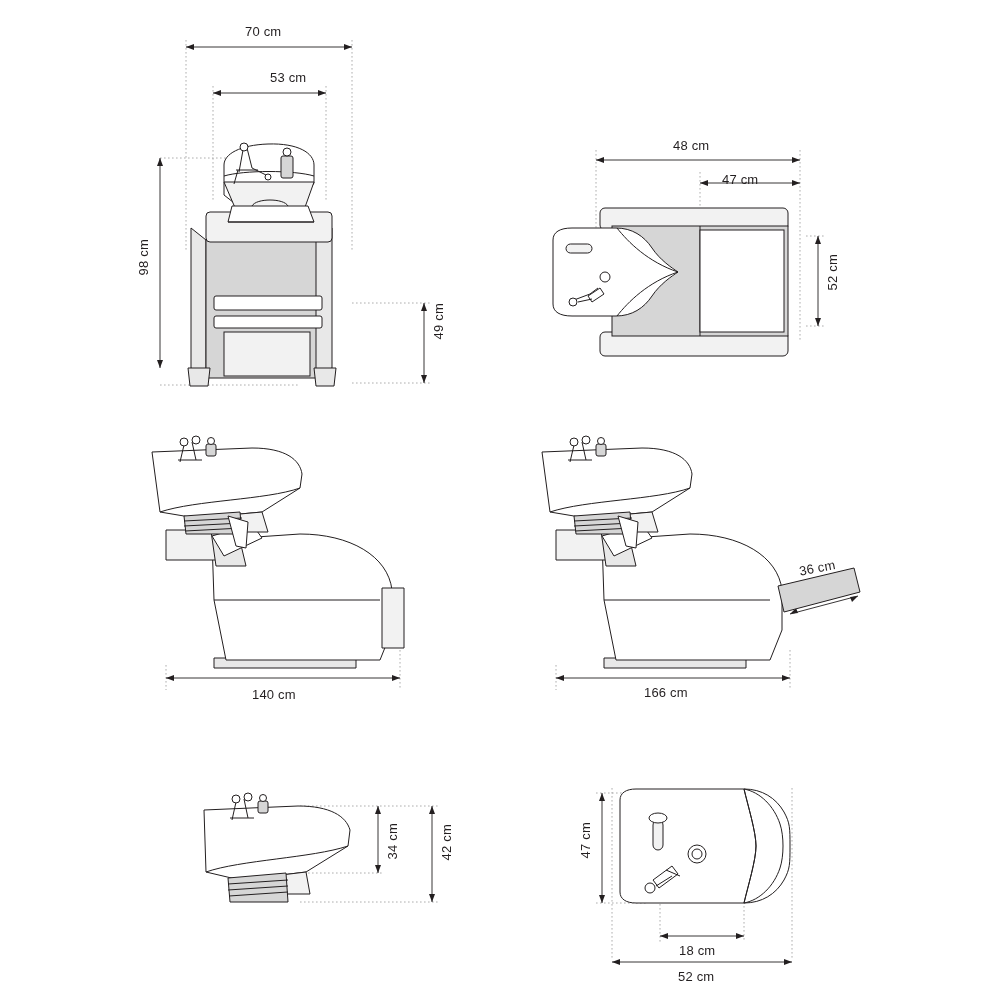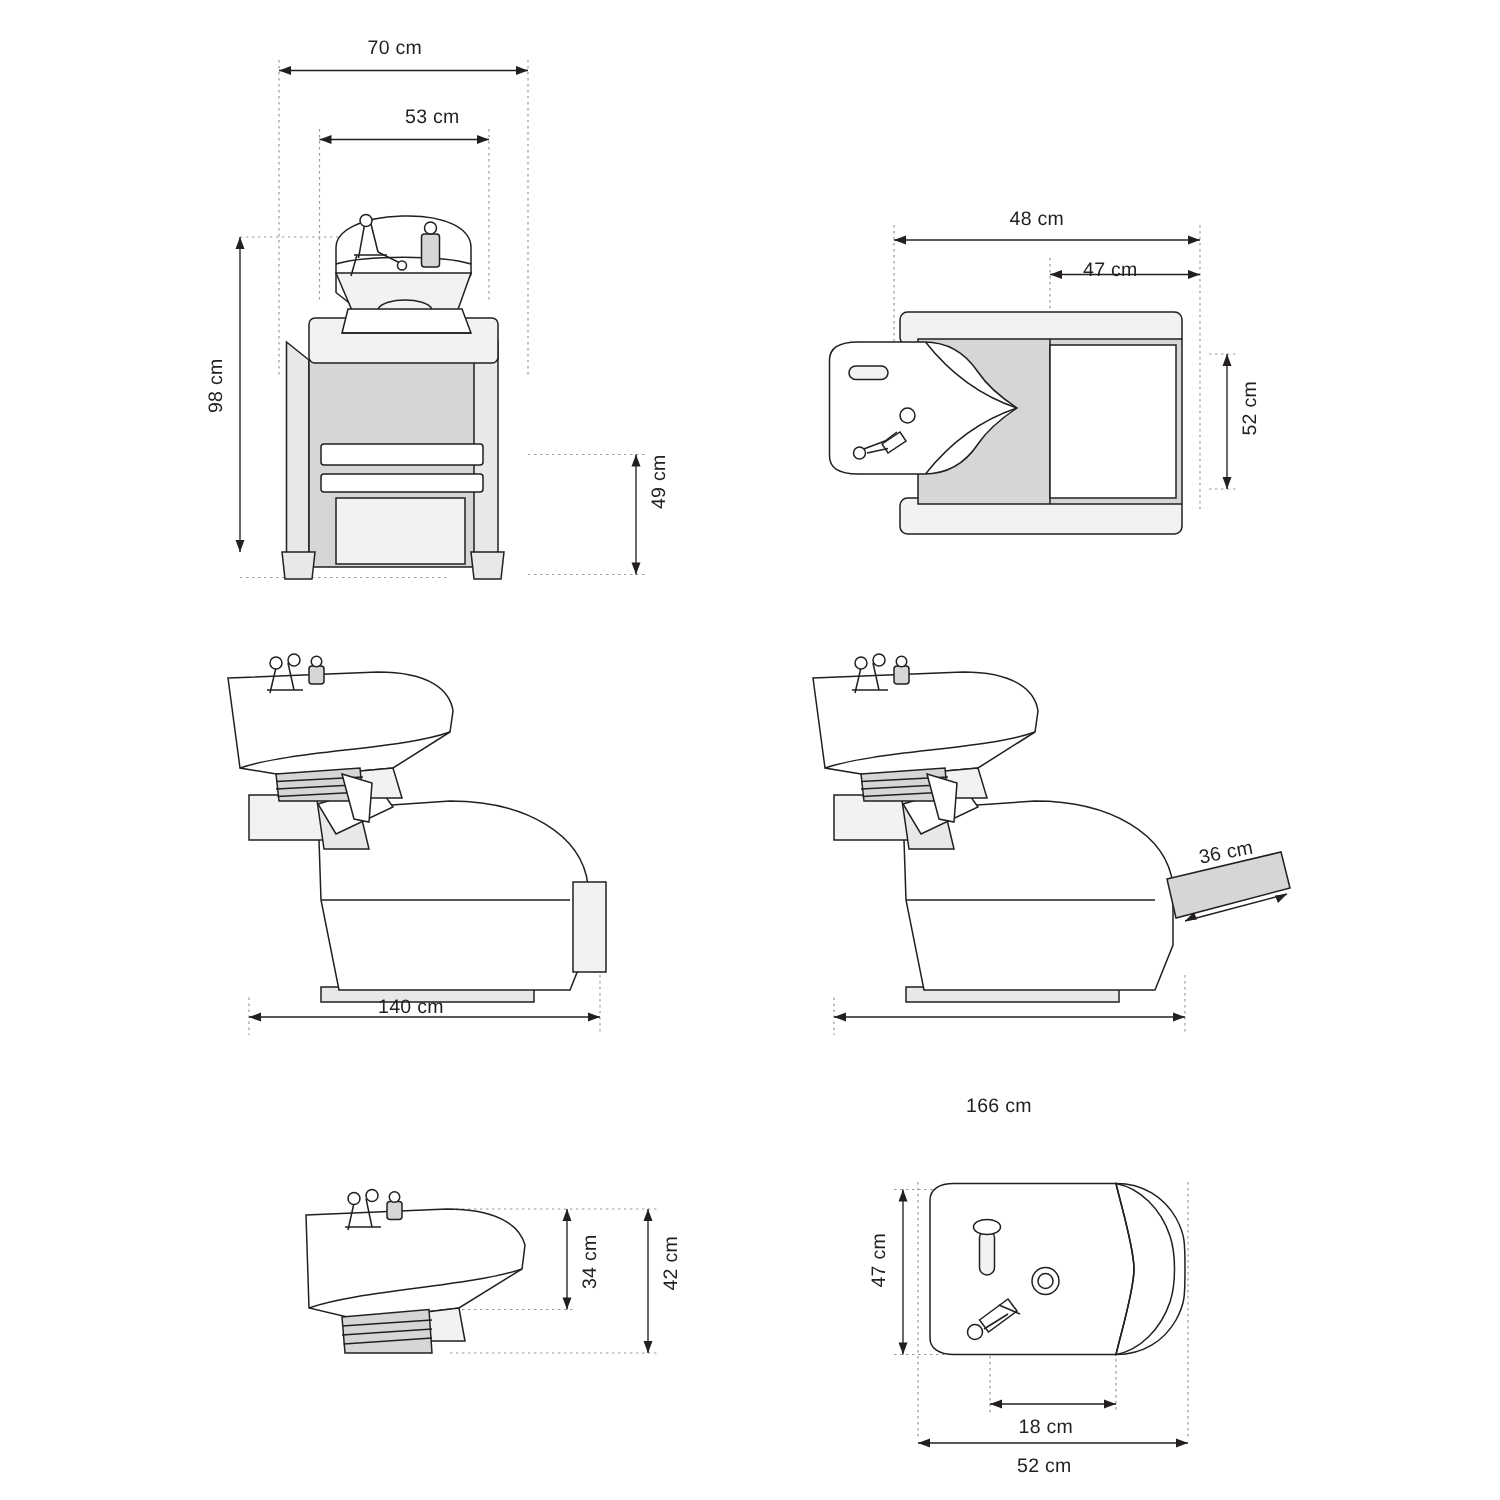--- a/index.html
+++ b/index.html
@@ -324,23 +324,23 @@
   <div class="dim-label vertical" style="left:136px; top:239px;">98 cm</div>
 
   <div class="dim-label vertical" style="left:431px; top:303px;">49 cm</div>
 
   <div class="dim-label" style="left:673px; top:138px;">48 cm</div>
 
   <div class="dim-label" style="left:722px; top:172px;">47 cm</div>
 
   <div class="dim-label vertical" style="left:825px; top:254px;">52 cm</div>
 
-  <div class="dim-label" style="left:252px; top:663px;">140 cm</div>
-
-  <div class="dim-label" style="left:644px; top:685px;margin-top:44px;">166 cm</div>
+  <div class="dim-label" style="left:252px; top:687px;">140 cm</div>
+
+  <div class="dim-label" style="left:644px; top:685px;">166 cm</div>
 
   <div class="dim-label rot" style="left:798px; top:564px;">36 cm</div>
 
   <div class="dim-label vertical" style="left:385px; top:823px;">34 cm</div>
 
   <div class="dim-label vertical" style="left:439px; top:824px;">42 cm</div>
 
   <div class="dim-label vertical" style="left:578px; top:822px;">47 cm</div>
 
   <div class="dim-label" style="left:679px; top:943px;">18 cm</div>

